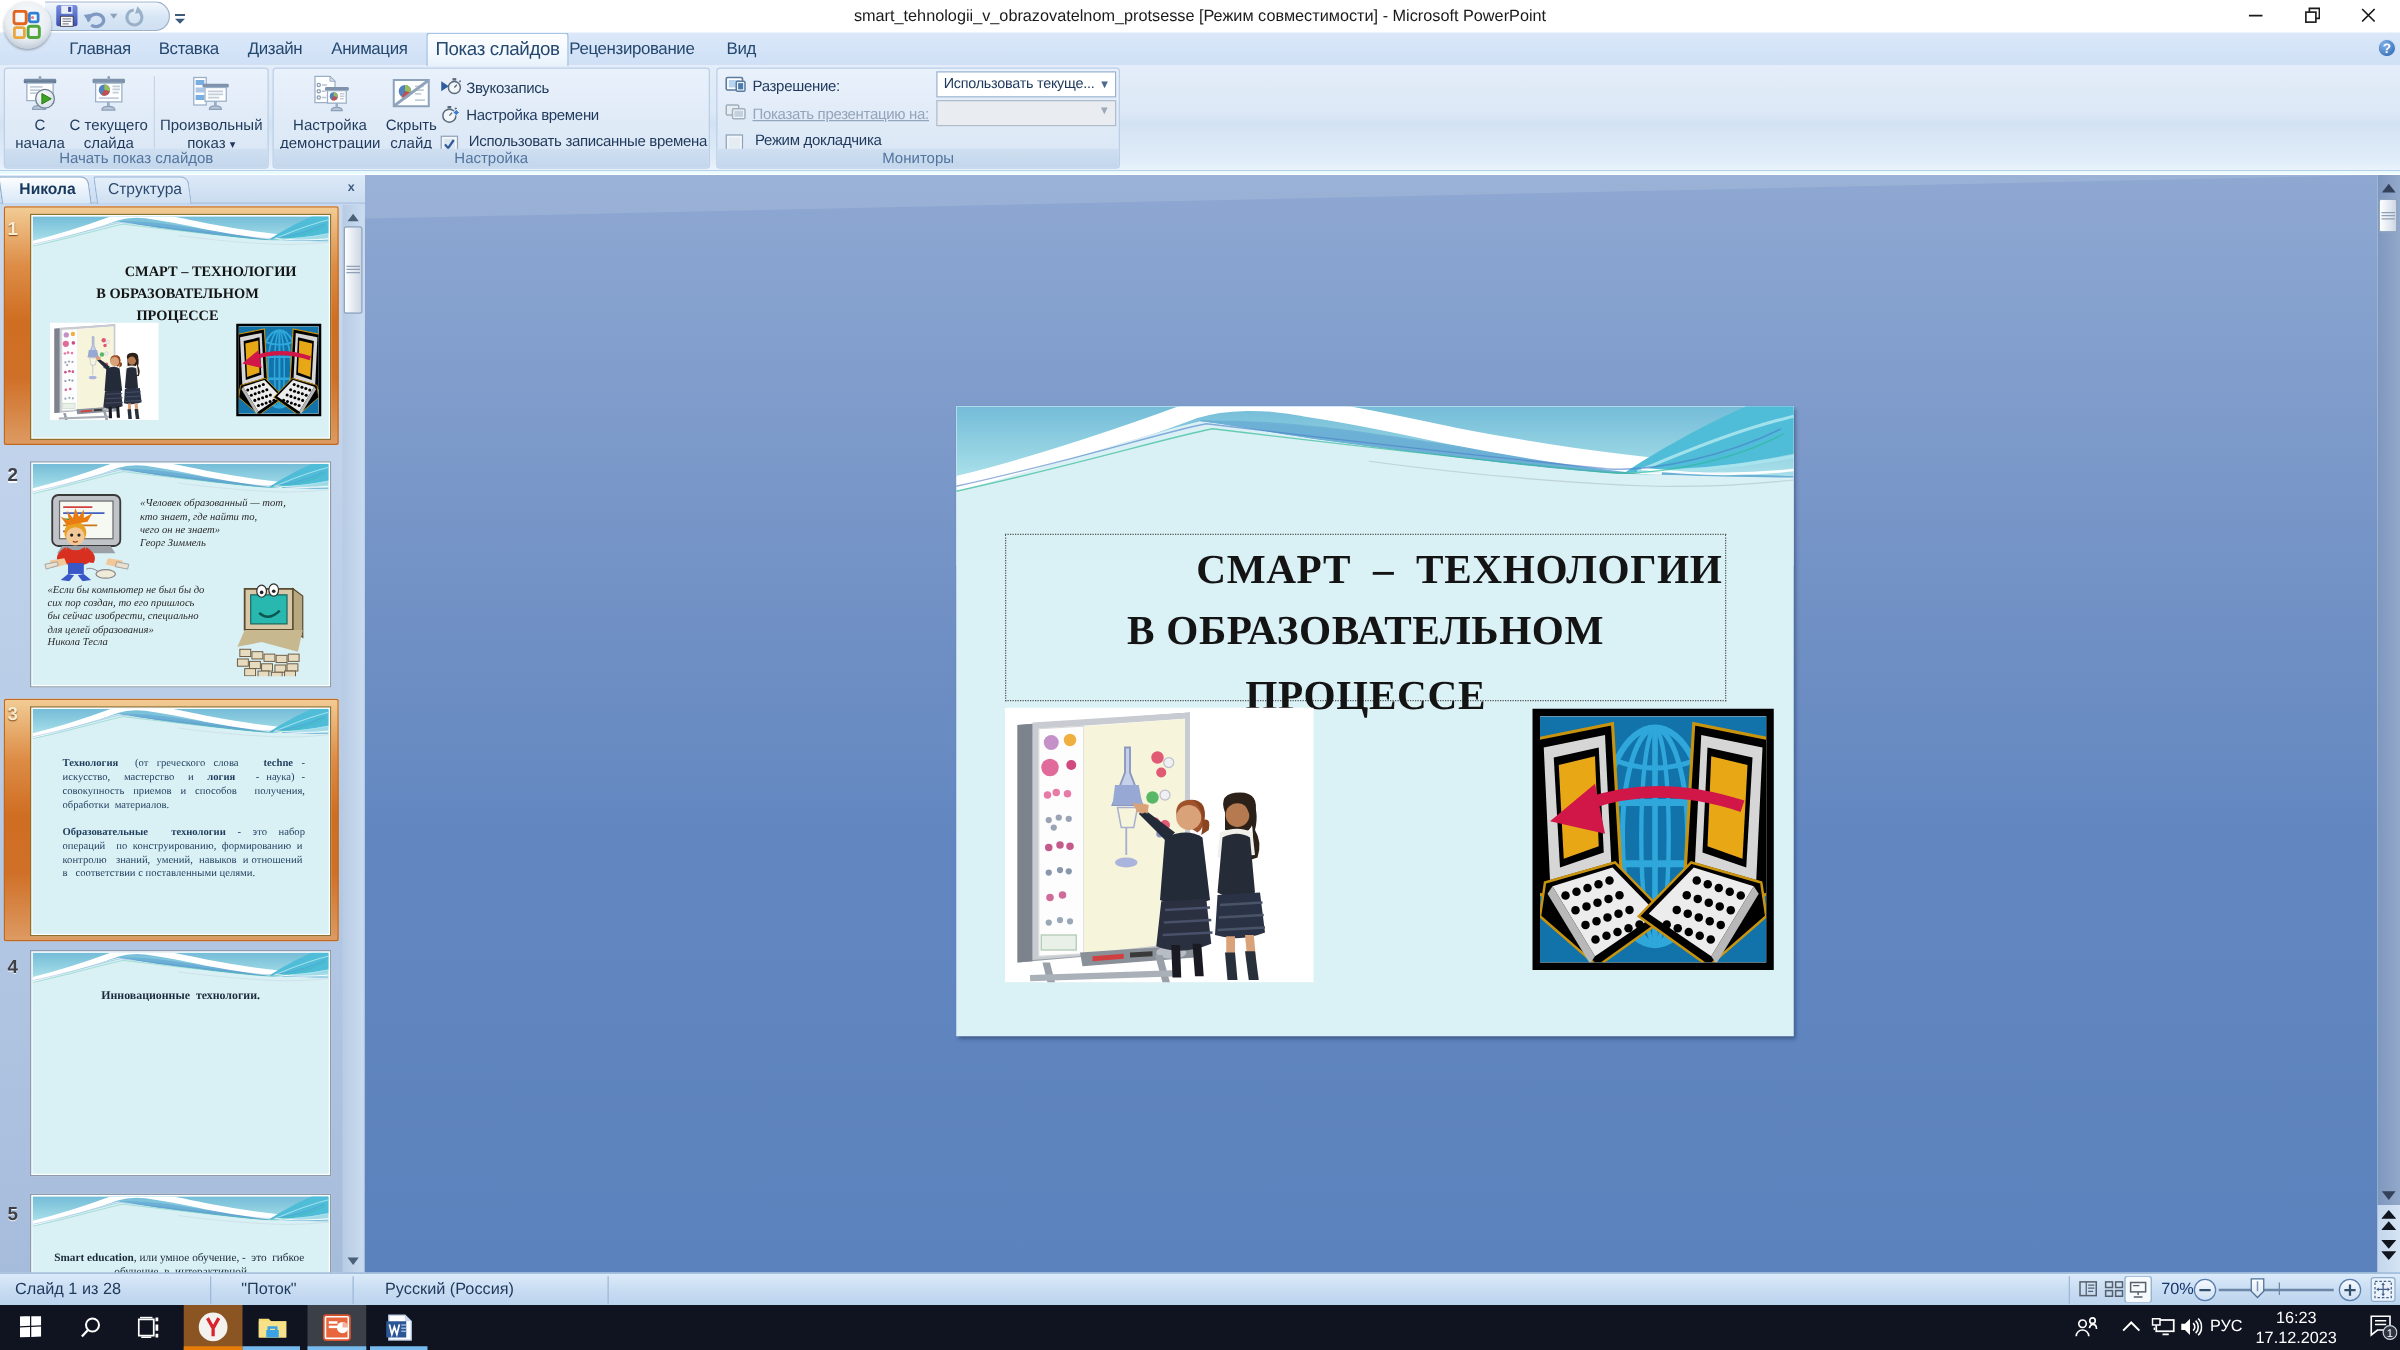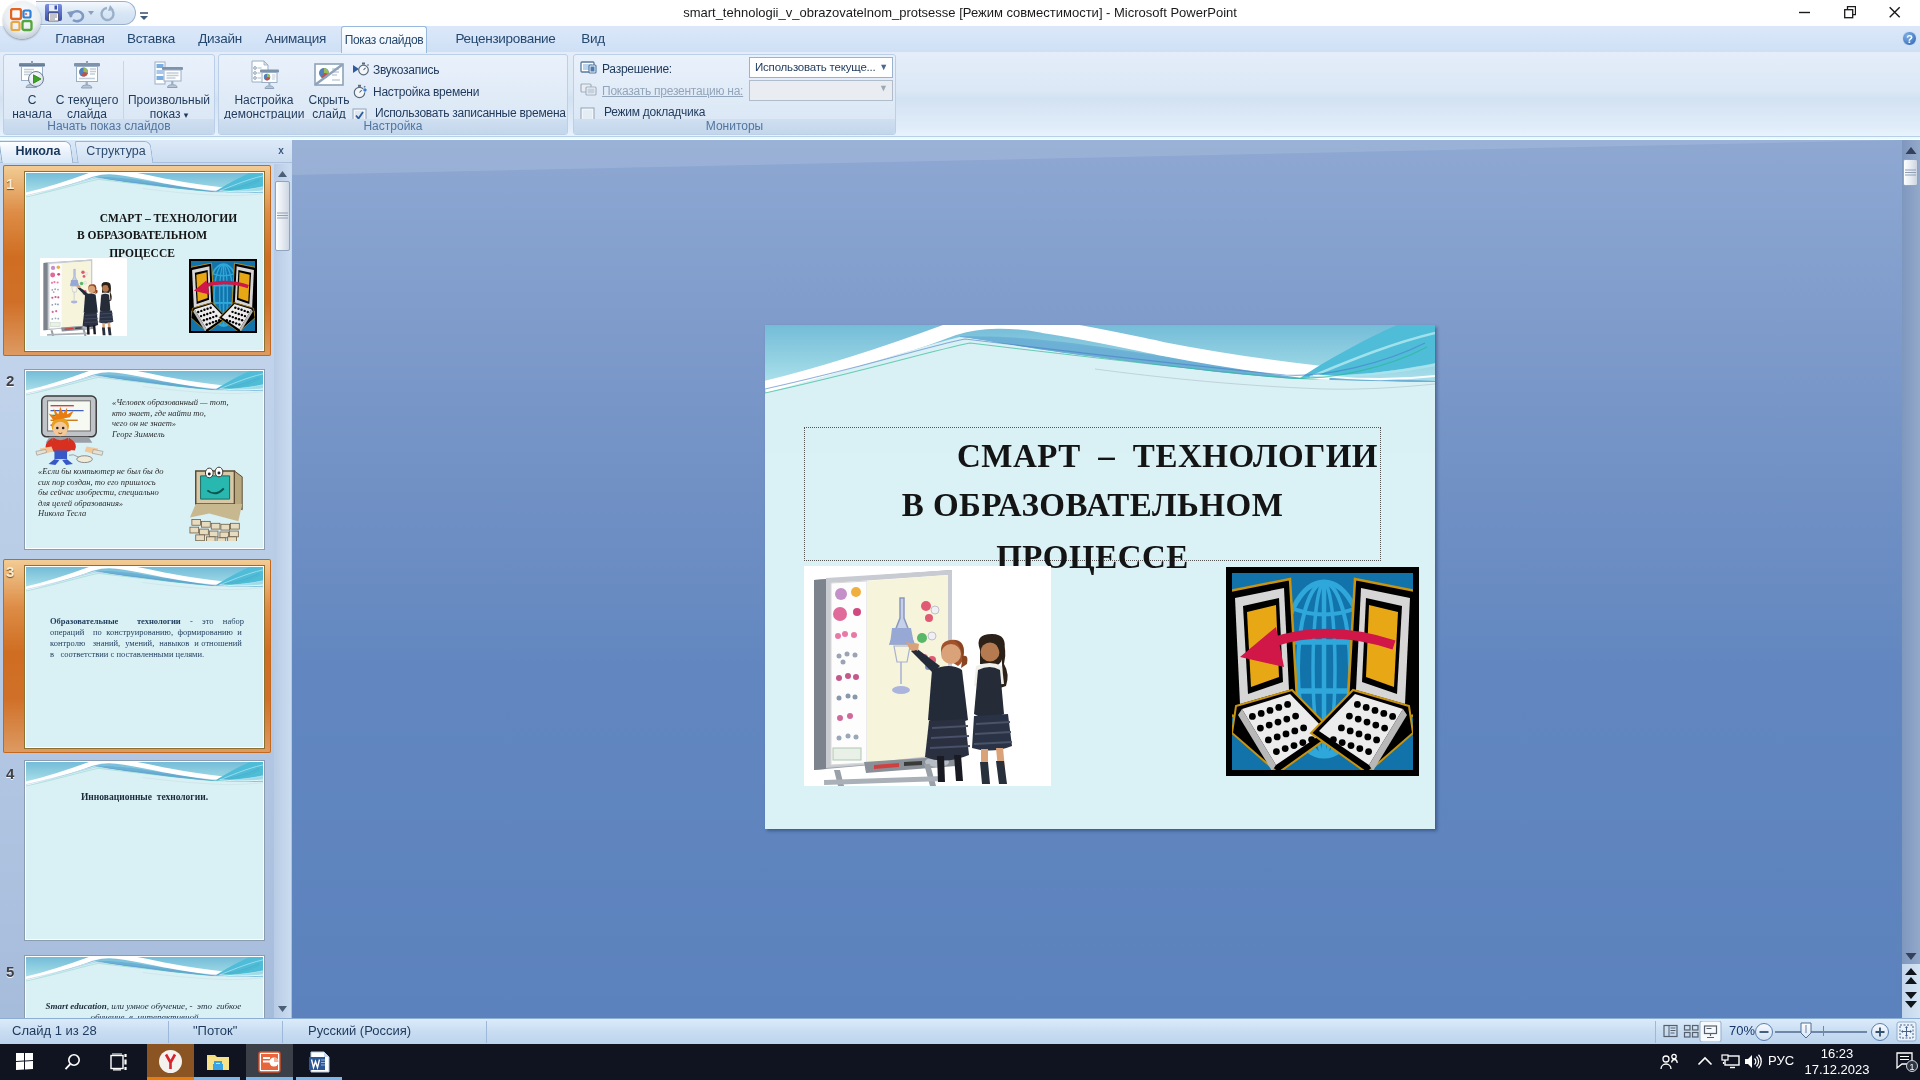--- a/index.html
+++ b/index.html
@@ -7,21 +7,21 @@
 #app { position:relative; width:1920px; height:1080px; background:#fff; }
 .abs { position:absolute; }
 
 
 #titlebar { position:absolute; left:0; top:0; width:1920px; height:26px; background:#ffffff; }
 #titletext { position:absolute; top:5px; width:100%; text-align:center; font-size:13px; color:#1a1a1a; }
 
 
 #tabrow { position:absolute; left:0; top:26px; width:1920px; height:26px; background:linear-gradient(#dbe8fa,#cfe0f5); }
 .tab { position:absolute; top:0; height:26px; line-height:26px; text-align:center; font-size:13.5px; letter-spacing:-0.3px; color:#25486f; white-space:nowrap; }
-#tab-active { position:absolute; left:341px; top:0; width:86px; height:27px; background:linear-gradient(#fdfeff,#f2f8fe 60%,#e8f1fb); border:1px solid #97b9dd; border-bottom:none; border-radius:3px 3px 0 0; z-index:3; line-height:26px; text-align:center; font-size:12px; letter-spacing:-0.3px; color:#25486f; white-space:nowrap; }
+#tab-active { position:absolute; left:341px; top:0; width:114px; height:27px; background:linear-gradient(#fdfeff,#f2f8fe 60%,#e8f1fb); border:1px solid #97b9dd; border-bottom:none; border-radius:3px 3px 0 0; z-index:3; line-height:26px; text-align:center; font-size:15px; letter-spacing:-0.3px; color:#25486f; white-space:nowrap; }
 #helpbtn { position:absolute; left:1902px; top:31px; width:15px; height:15px; border-radius:50%; background:radial-gradient(circle at 35% 30%, #7fb2e8, #2a5fae); border:1px solid #cfe2f5; color:#fff; font-size:11px; font-weight:bold; text-align:center; line-height:14px; }
 
 
 #ribbon { position:absolute; left:0; top:52px; width:1920px; height:85px; background:linear-gradient(#e4edf9, #dce8f6 45%, #d3e2f2 55%, #e0ecf9 90%, #e8f3fd); border-bottom:1px solid #b8cfe8; }
 #ribbon::after { content:""; position:absolute; left:0; bottom:-3px; width:100%; height:2px; background:#e8fbff; }
 .rgroup { position:absolute; top:2px; height:81px; border:1px solid #bbd0e8; border-radius:3px; background:linear-gradient(#e9f1fb, #dfeaf7 60%, #d8e5f4); }
 .rgroup .glabel { position:absolute; left:0; bottom:0; width:100%; height:15px; border-radius:0 0 3px 3px; background:linear-gradient(#cfdff1,#c3d6eb); color:#52749e; font-size:12px; text-align:center; line-height:15px; }
 .bigbtn { position:absolute; top:2px; text-align:center; font-size:12px; color:#1e395b; }
 .bigbtn .bicon { display:block; margin:3px auto 2px auto; width:32px; height:32px; }
 .bigbtn .blbl { line-height:13.5px; }
@@ -595,20 +595,21 @@
         </div>
         <div class="tnum" style="top:208px;">2</div>
 
         <div class="selframe" style="top:395px;height:194px;"></div>
         <div class="thumb" style="top:401px;height:184px;">
           <div class="mini" style="height:180px;">
             <svg class="abs" style="left:0;top:0;" width="237" height="45" viewBox="0 0 670 128" preserveAspectRatio="none">
                 <use href="#wv"></use>
               </svg>
             <div class="abs serif" style="left:24px;top:38px;width:194px;font-size:8.5px;line-height:11px;color:#1e3c5c;text-align:justify;">
+              <div><b>Технология</b>&nbsp;&nbsp;(от греческого слова&nbsp;&nbsp;&nbsp;<b>techne</b> - искусство,&nbsp; мастерство&nbsp; и&nbsp; <b>логия</b>&nbsp;&nbsp; - наука) - совокупность приемов и способов&nbsp; получения, обработки&nbsp; материалов.</div>
               <div style="margin-top:11px;"><b>Образовательные&nbsp; технологии</b> - это набор операций&nbsp; по конструированию, формированию и&nbsp; контролю&nbsp;&nbsp; знаний,&nbsp; умений,&nbsp; навыков&nbsp; и отношений&nbsp; в&nbsp;&nbsp; соответствии с поставленными целями.</div>
             </div>
           </div>
         </div>
         <div class="tnum" style="top:399px;color:#f7ecd2;text-shadow:0 1px 1px rgba(110,55,0,.9);">3</div>
 
         <div class="thumb ns" style="top:596px;">
           <div class="mini">
             <svg class="abs" style="left:0;top:0;" width="237" height="45" viewBox="0 0 670 128" preserveAspectRatio="none">
                 <use href="#wv"></use>
@@ -616,21 +617,21 @@
             <div class="abs serif" style="left:0;top:30px;width:237px;text-align:center;font-weight:bold;font-size:9.5px;color:#1a2a3a;">Инновационные&nbsp; технологии.</div>
           </div>
         </div>
         <div class="tnum" style="top:601px;">4</div>
 
         <div class="thumb ns" style="top:791px;">
           <div class="mini">
             <svg class="abs" style="left:0;top:0;" width="237" height="45" viewBox="0 0 670 128" preserveAspectRatio="none">
                 <use href="#wv"></use>
               </svg>
-            <div class="abs serif" style="left:8px;top:44px;width:221px;font-size:9px;line-height:11px;color:#1a2a3a;text-align:center;font-style:italic;"><b>Smart education</b>, или умное обучение, -&nbsp; это&nbsp; гибкое&nbsp; обучение&nbsp; в&nbsp; интерактивной</div>
+            <div class="abs serif" style="left:8px;top:44px;width:221px;font-size:9px;line-height:11px;color:#1a2a3a;text-align:center;"><b>Smart education</b>, или умное обучение, -&nbsp; это&nbsp; гибкое&nbsp; обучение&nbsp; в&nbsp; интерактивной</div>
           </div>
         </div>
         <div class="tnum" style="top:799px;">5</div>
       </div>
       <div id="panel-sb">
         <svg class="abs" style="left:1px;top:3px;" width="15" height="14">
             <path d="M7.5 4l-4.5 6h9z" fill="#4a6076"></path>
           </svg>
         <div class="abs" style="left:1px;top:17px;width:15px;height:70px;background:linear-gradient(90deg,#fdfeff,#e2e8ef 55%,#cdd6e2);border:1px solid #8fa4bd;border-radius:2px;"></div>
         <svg class="abs" style="left:3px;top:48px;" width="11" height="8">

